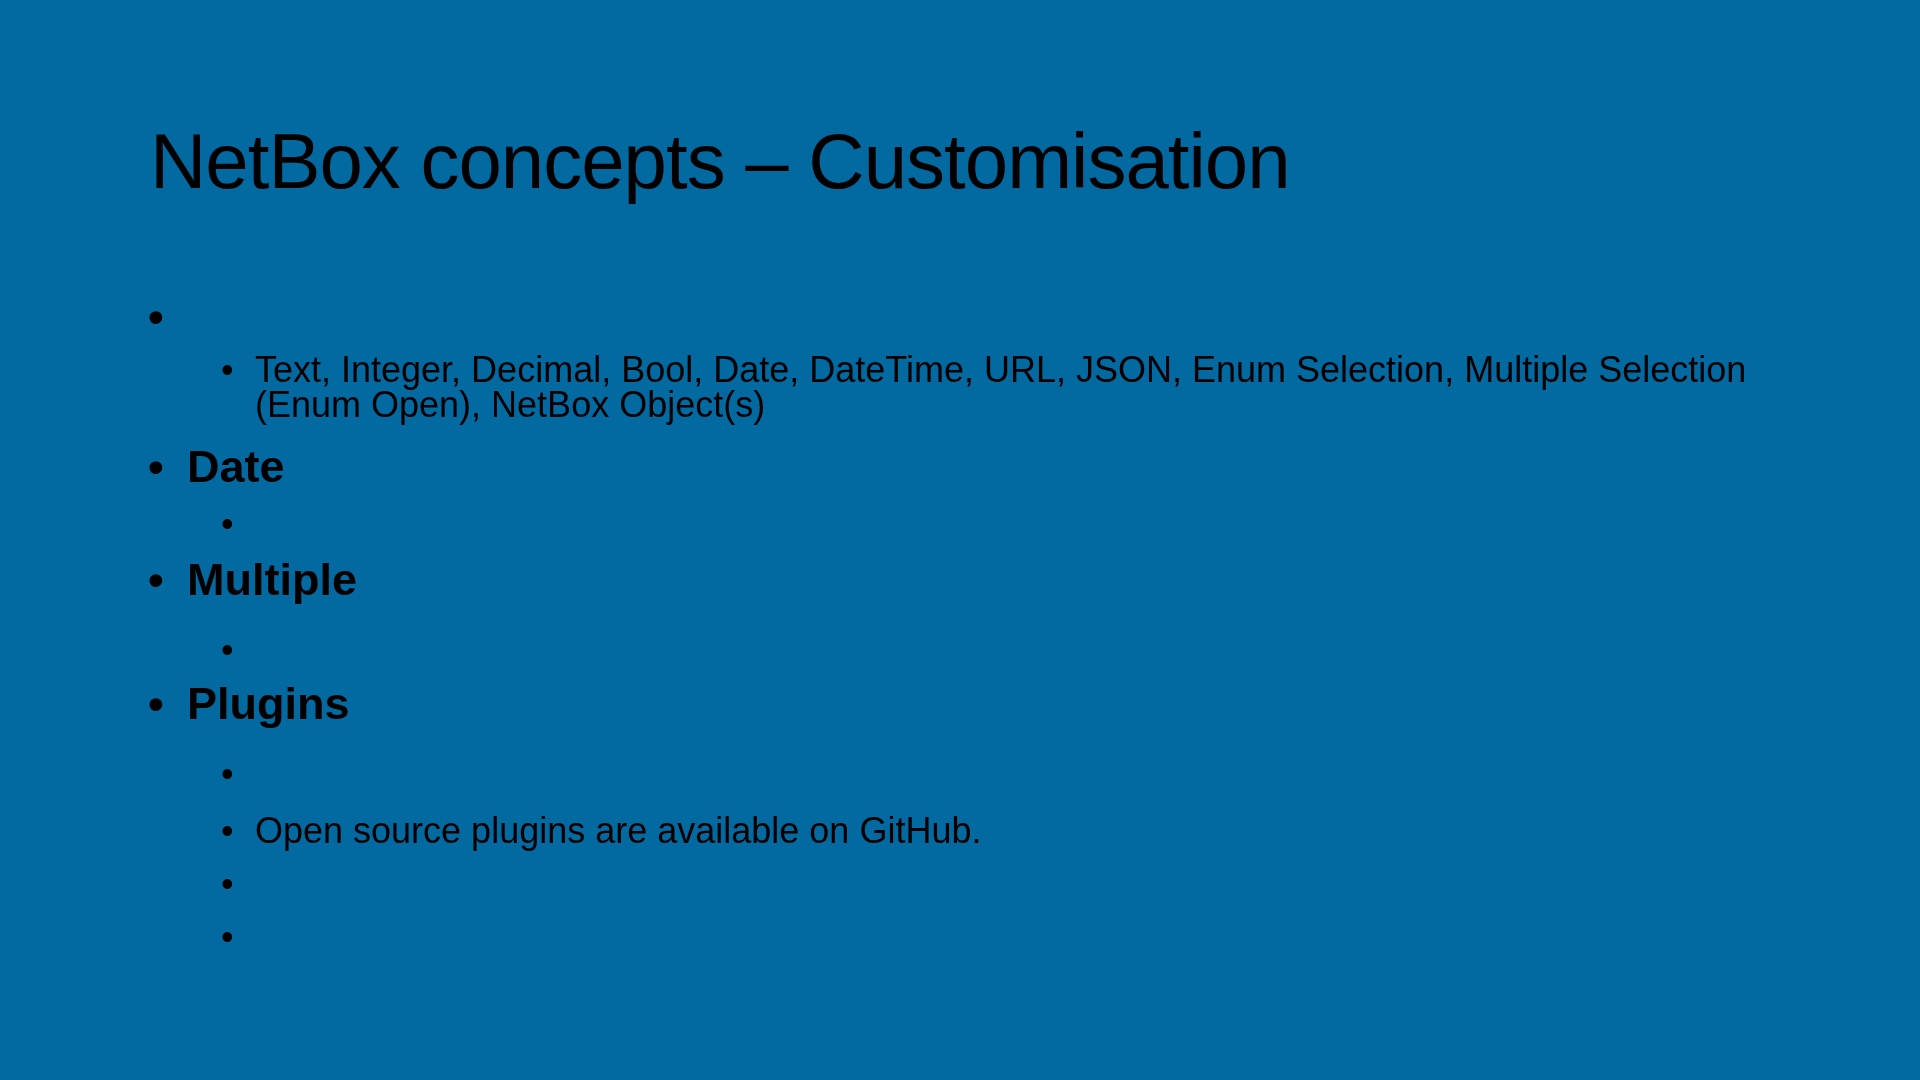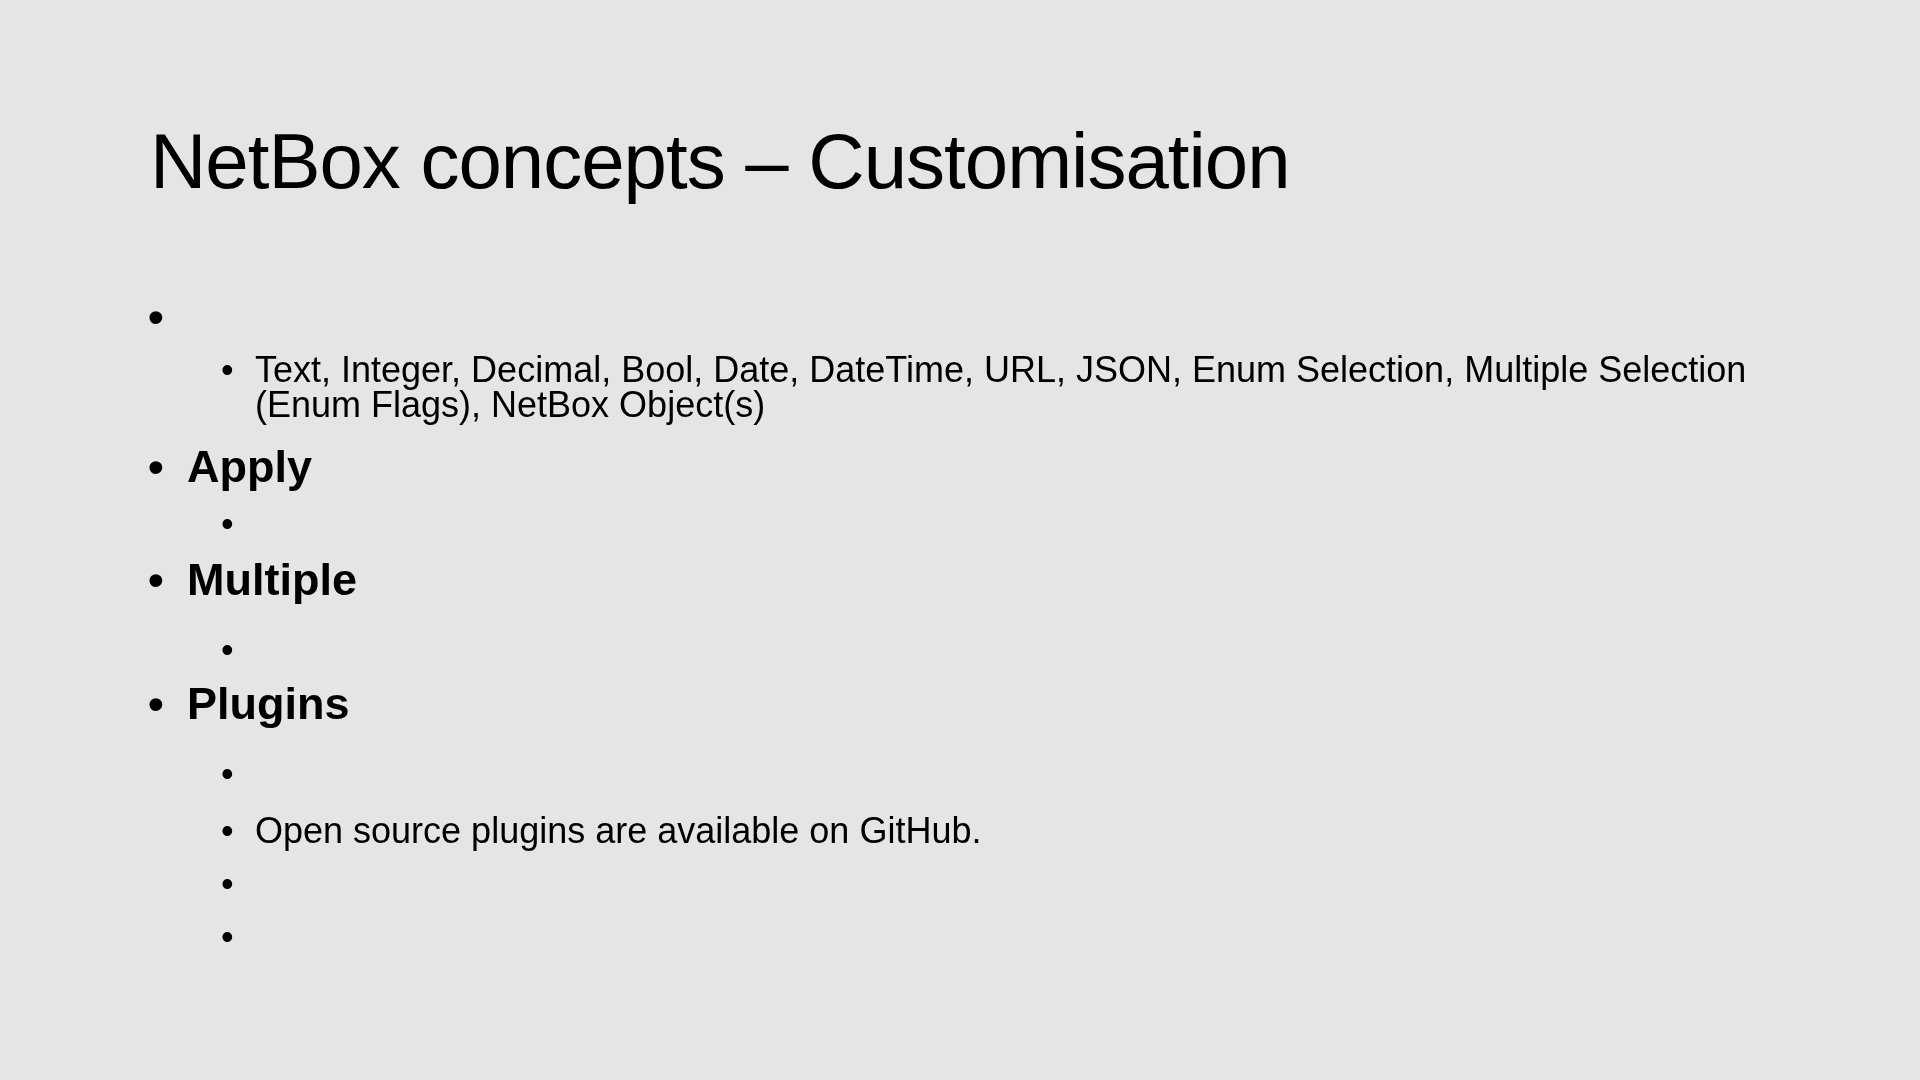--- a/index.html
+++ b/index.html
@@ -4,21 +4,21 @@
 <style>
   html, body {
     margin: 0;
     padding: 0;
     background: #ffffff;
   }
   .slide {
     position: relative;
     width: 1920px;
     height: 1080px;
-    background: #e5e5e5;
+    background: #0369a1;
     color: #000000;
     font-family: "Liberation Sans", sans-serif;
     overflow: hidden;
   }
   .title {
     position: absolute;
     left: 150px;
     top: 121px;
     font-size: 78px;
     line-height: 80px;
@@ -78,26 +78,26 @@
   <div class="title">NetBox concepts – Customisation</div>
 
   <div class="bullet-list">
 
     <div class="row l1">
       <span class="bullet">•</span>
     </div>
 
     <div class="row l2">
       <span class="bullet">•</span>
-      <span class="text">Text, Integer, Decimal, Bool, Date, DateTime, URL, JSON, Enum Selection, Multiple Selection (Enum Flags), NetBox Object(s)</span>
+      <span class="text">Text, Integer, Decimal, Bool, Date, DateTime, URL, JSON, Enum Selection, Multiple Selection (Enum Open), NetBox Object(s)</span>
     </div>
 
     <div class="row l1">
       <span class="bullet">•</span>
-      <span class="text">Apply</span>
+      <span class="text">Date</span>
     </div>
 
     <div class="row l2">
       <span class="bullet">•</span>
     </div>
 
     <div class="row l1">
       <span class="bullet">•</span>
       <span class="text">Multiple</span>
     </div>

